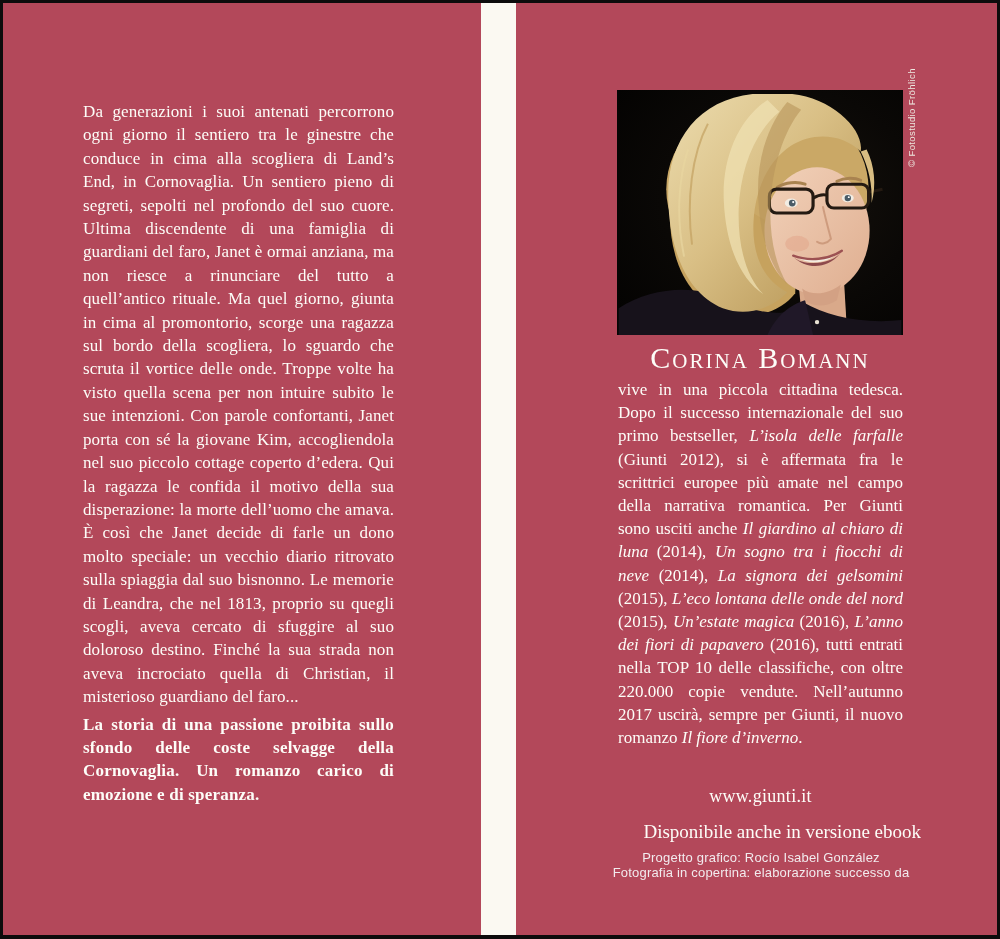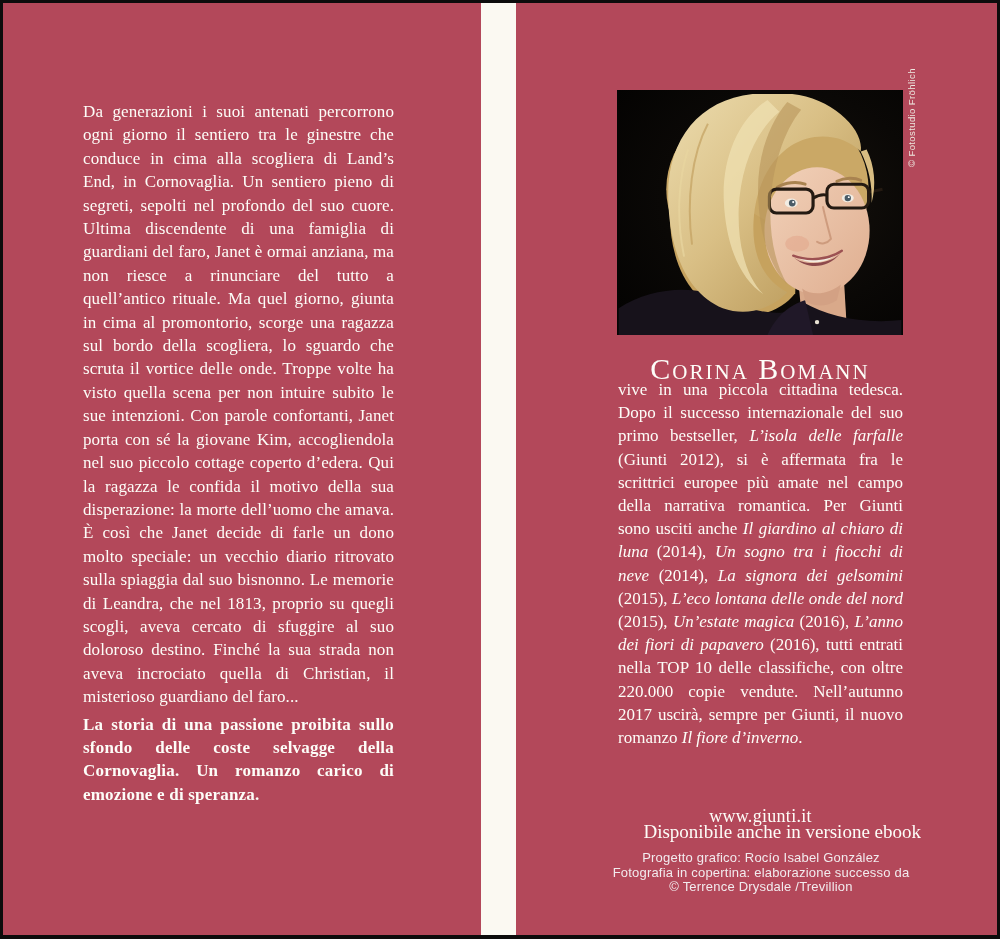--- a/index.html
+++ b/index.html
@@ -52,39 +52,39 @@
   .photo-wrap svg{display:block;width:100%;height:100%;}
   .photo-credit{
     position:absolute;left:906px;top:167px;z-index:5;
     transform:rotate(-90deg);transform-origin:0 0;
     white-space:nowrap;
     font-family:"Liberation Sans", sans-serif;
     font-size:9.5px;letter-spacing:0.4px;
     color:#eee8e0;
   }
   .author-name{
-    position:absolute;left:613px;top:352px;width:294px;
+    position:absolute;left:613px;top:341px;width:294px;
     color:var(--text-white);
     font-variant:small-caps;
     font-size:30px;line-height:34px;
     letter-spacing:2px;
     text-align:center;white-space:nowrap;
   }
   .bio{
     position:absolute;left:618px;top:378px;width:285px;
     color:var(--text-white);
     font-size:17px;line-height:23.2px;
     text-align:justify;
     hyphens:auto;-webkit-hyphens:auto;
   }
   .bio em{font-style:italic;}
   .website{
     position:absolute;left:618px;top:786px;width:285px;
     color:var(--text-white);
-    font-size:18px;text-align:center;letter-spacing:0.3px;margin-top:20px;
+    font-size:18px;text-align:center;letter-spacing:0.3px;
   }
   .ebook-note{
     position:absolute;left:601px;top:821px;width:320px;
     color:var(--text-white);
     font-size:19px;text-align:right;
   }
   .credits{
     position:absolute;left:576px;top:851px;width:370px;
     color:var(--credit-ink);
     font-family:"Liberation Sans", sans-serif;
@@ -178,17 +178,16 @@
 
   <div class="bio"><span>vive in una piccola cittadina tedesca. Dopo il successo internazionale del suo primo bestseller, </span><em>L’isola delle farfalle</em><span> (Giunti 2012), si è affermata fra le scrittrici europee più amate nel campo della narrativa romantica. Per Giunti sono usciti anche </span><em>Il giardino al chiaro di luna</em><span> (2014), </span><em>Un sogno tra i fiocchi di neve</em><span> (2014), </span><em>La signora dei gelsomini</em><span> (2015), </span><em>L’eco lontana delle onde del nord</em><span> (2015), </span><em>Un’estate magica</em><span> (2016), </span><em>L’anno dei fiori di papavero</em><span> (2016), tutti entrati nella TOP 10 delle classifiche, con oltre 220.000 copie vendute. Nell’autunno 2017 uscirà, sempre per Giunti, il nuovo romanzo </span><em>Il fiore d’inverno</em><span>.</span></div>
 
   <div class="website">www.giunti.it</div>
 
   <div class="ebook-note">Disponibile anche in versione ebook</div>
 
   <div class="credits">
       <div>Progetto grafico: Rocío Isabel González</div>
       <div>Fotografia in copertina: elaborazione successo da</div>
-      <div>© Terrence Drysdale /Trevillion</div>
     </div>
 
   <div class="frame"></div>
 </div>
 
 </body></html>

